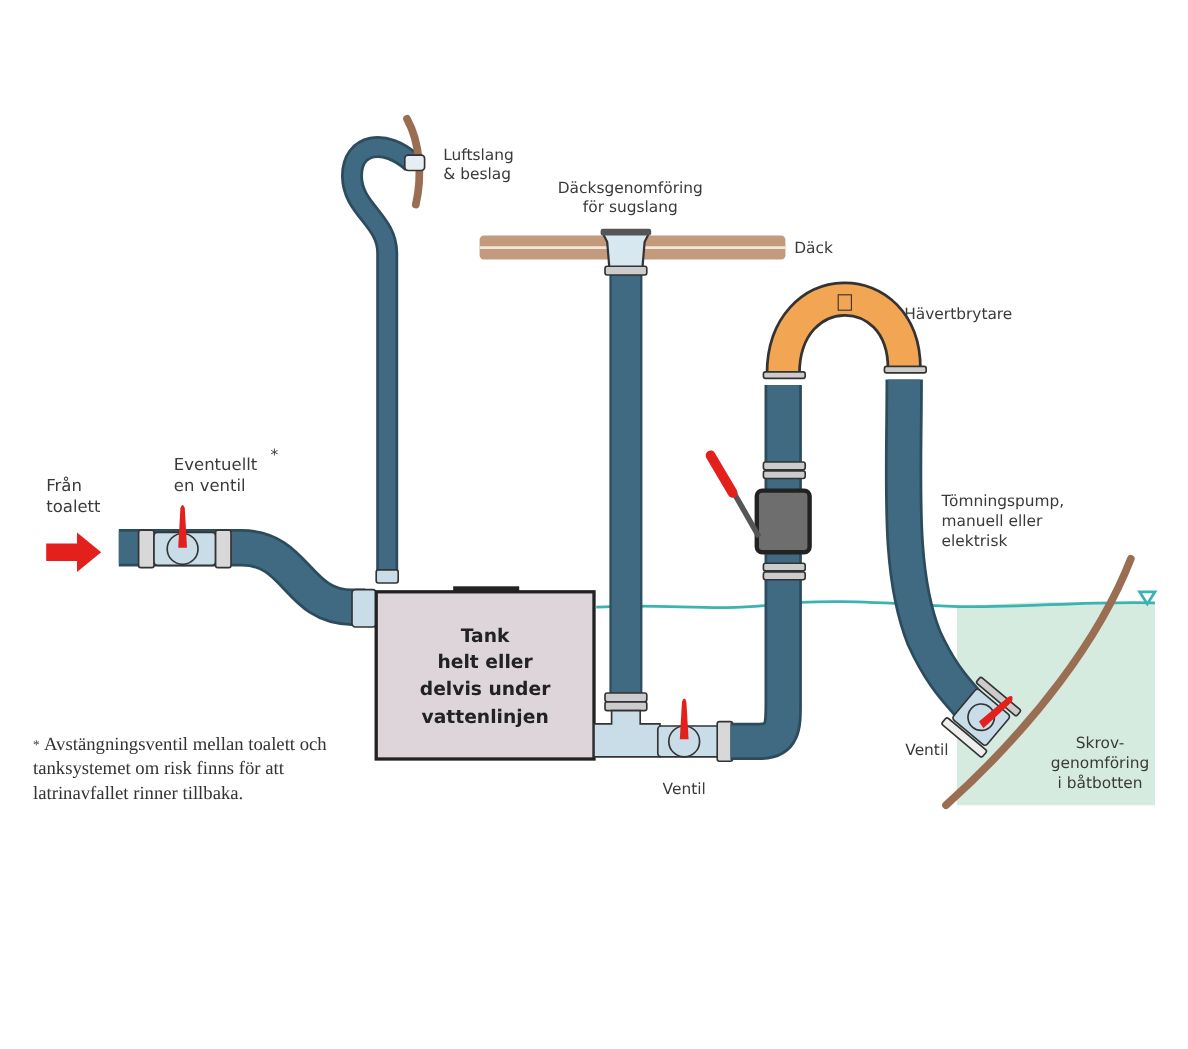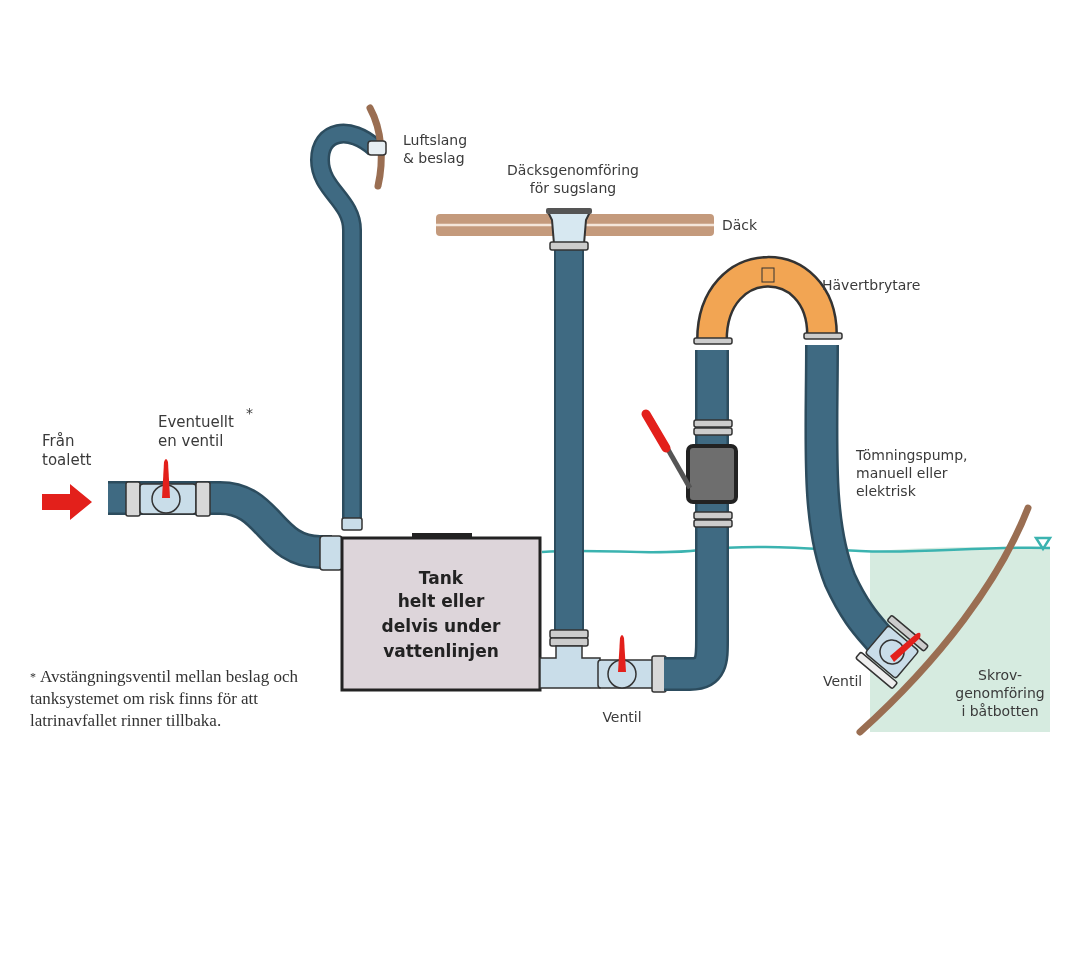--- a/index.html
+++ b/index.html
@@ -138,14 +138,14 @@
 
   <text class="lbl" x="622" y="722" text-anchor="middle">Ventil</text>
   <text class="lbl" x="823" y="686">Ventil</text>
 
   <text class="lbl" x="1000" y="680" text-anchor="middle">Skrov-</text>
   <text class="lbl" x="1000" y="698" text-anchor="middle">genomföring</text>
   <text class="lbl" x="1000" y="716" text-anchor="middle">i båtbotten</text>
 </svg>
 
 <div class="footnote">
-  <span class="star">*</span><span>Avstängningsventil mellan beslag och tanksystemet om risk finns för att latrinavfallet rinner tillbaka.</span>
+  <span class="star">*</span><span>Avstängningsventil mellan toalett och tanksystemet om risk finns för att latrinavfallet rinner tillbaka.</span>
 </div>
 
 </body></html>

